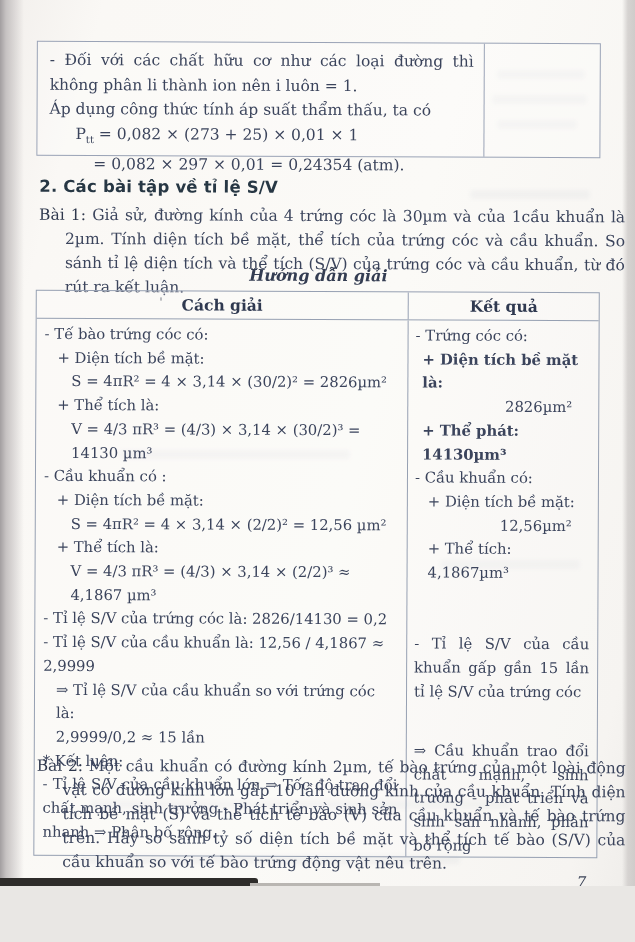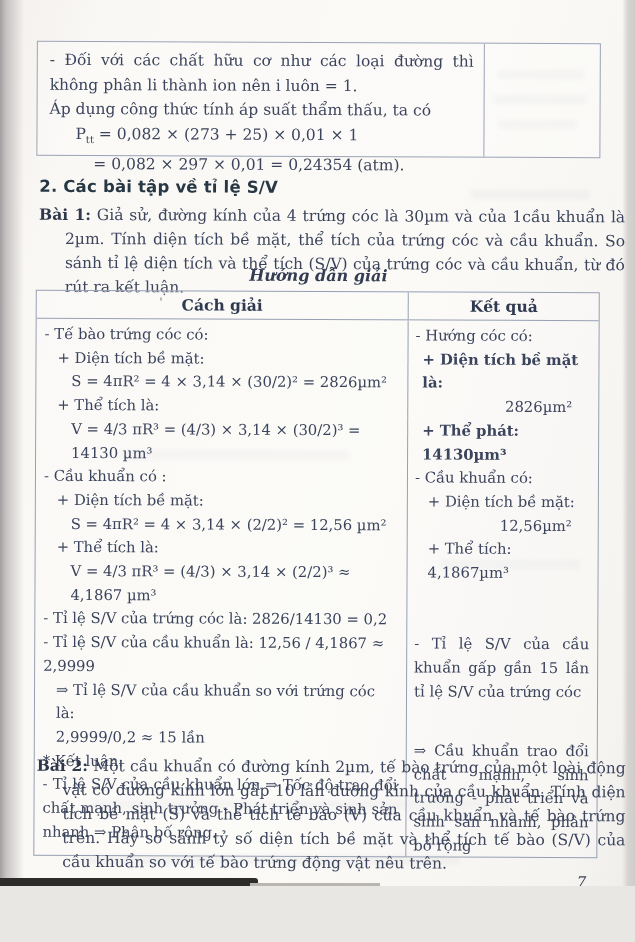--- a/index.html
+++ b/index.html
@@ -31,21 +31,21 @@
 
   
   .sec-heading{position:absolute;left:38px;top:178px;font-family:"DejaVu Sans","Liberation Sans",sans-serif;
                font-weight:bold;font-size:16.5px;color:#273744;letter-spacing:.2px;}
 
   
   .exercise{position:absolute;font-size:15.5px;line-height:24px;text-align:justify;
             padding-left:26px;text-indent:-26px;}
   .ex1{left:38px;top:204px;width:560px;}
   .ex2{left:38px;top:755px;width:563px;}
-  .exlabel{font-weight:bold;color:#2e374c;}
+  .exlabel{font-weight:normal;color:#2e374c;}
 
   .sol-title{position:absolute;left:0;top:266px;width:635px;text-align:center;
              font-weight:bold;font-style:italic;font-size:16px;color:#343d52;}
 
   
   .soltable{position:absolute;left:35px;top:291px;width:564px;border:1px solid #96a0b2;
             background:rgba(255,255,255,0.2);box-sizing:border-box;}
   .thead{display:flex;border-bottom:1px solid #96a0b2;height:27px;align-items:center;}
   .th{font-weight:bold;font-size:15.5px;color:#2f3950;text-align:center;}
   .th-left{width:372px;border-right:1px solid #96a0b2;height:100%;line-height:27px;box-sizing:border-box;}
@@ -120,21 +120,21 @@
             <div class="ln i1">+ Thể tích là:</div>
             <div class="ln i2">V = 4/3 πR³ = (4/3) × 3,14 × (2/2)³ ≈ 4,1867 µm³</div>
             <div class="ln">- Tỉ lệ S/V của trứng cóc là: 2826/14130 = 0,2</div>
             <div class="ln">- Tỉ lệ S/V của cầu khuẩn là: 12,56 / 4,1867 ≈ 2,9999</div>
             <div class="ln i1">⇒ Tỉ lệ S/V của cầu khuẩn so với trứng cóc là:</div>
             <div class="ln i1">2,9999/0,2 ≈ 15 lần</div>
             <div class="ln">* Kết luận:</div>
             <div class="ln just">- Tỉ lệ S/V của cầu khuẩn lớn ⇒ Tốc độ trao đổi chất mạnh, sinh trưởng - Phát triển và sinh sản nhanh ⇒ Phân bố rộng.</div>
           </div>
         <div class="tcol tcol-right">
-            <div class="ln">- Hướng cóc có:</div>
+            <div class="ln">- Trứng cóc có:</div>
             <div class="ln i05">+ Diện tích bề mặt là:</div>
             <div class="ln vr">2826µm²</div>
             <div class="ln i05">+ Thể phát: 14130µm³</div>
             <div class="ln">- Cầu khuẩn có:</div>
             <div class="ln i1">+ Diện tích bề mặt:</div>
             <div class="ln vr">12,56µm²</div>
             <div class="ln i1">+ Thể tích: 4,1867µm³</div>
             <div class="ln">&nbsp;</div>
             <div class="ln">&nbsp;</div>
             <div class="ln just">- Tỉ lệ S/V của cầu khuẩn gấp gần 15 lần tỉ lệ S/V của trứng cóc</div>

